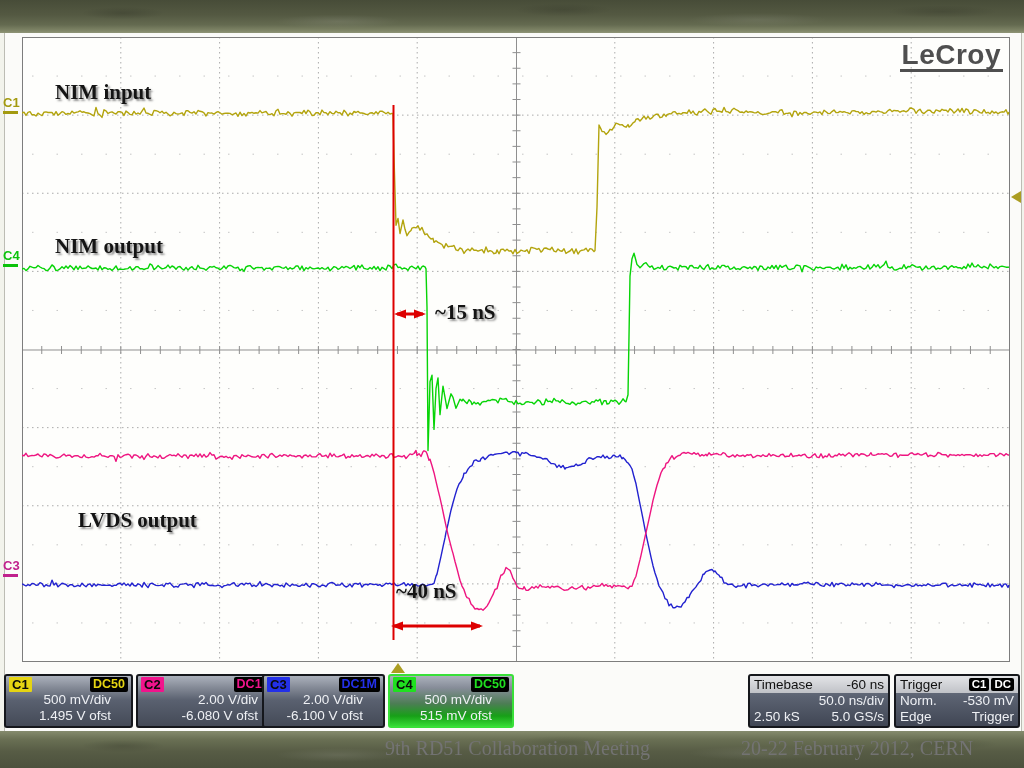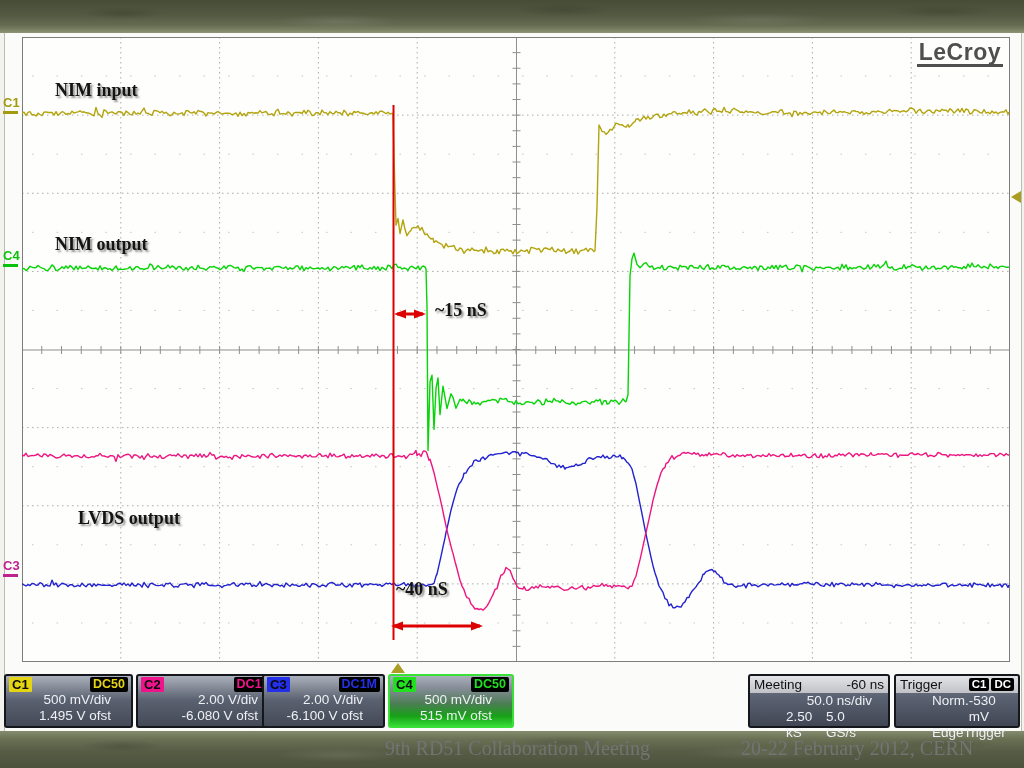--- a/index.html
+++ b/index.html
@@ -27,29 +27,29 @@
 
   
   .screenshot{position:absolute;left:4px;top:33px;width:1016px;height:698px;
     background:#fbfbf9;border-left:1px solid #bcbcb4;border-right:1px solid #bcbcb4;}
 
   
   .screen{position:absolute;left:17px;top:4px;width:988px;height:625px;background:#fefefc;}
   .screen svg{position:absolute;left:0;top:0;}
 
   .slide-label{position:absolute;font-family:"Liberation Serif",serif;font-weight:bold;
-    font-size:18px;color:#141414;text-shadow:2px 2px 2px rgba(110,110,110,.75);
+    font-size:21px;color:#141414;text-shadow:2px 2px 2px rgba(110,110,110,.75);
     white-space:nowrap;z-index:5;}
   .lbl-nim-in{left:33px;top:43px;}
   .lbl-nim-out{left:33px;top:197px;}
   .lbl-lvds{left:33px;top:471px;margin-left:23px;}
   .lbl-d15{left:413px;top:263px;}
   .lbl-d40{left:374px;top:542px;}
 
-  .lecroy{position:absolute;right:7px;top:3px;font-weight:bold;font-size:23px;
+  .lecroy{position:absolute;right:7px;top:3px;font-weight:bold;font-size:28px;
     letter-spacing:.5px;color:#4f4f4f;border-bottom:3px solid #4f4f4f;
     line-height:1.05;padding:0 2px 0 2px;z-index:5;}
 
   
   .chmarker{position:absolute;left:3px;z-index:6;width:18px;}
   .chmarker .chm-label{font-size:13px;font-weight:bold;line-height:13px;display:block;}
   .chmarker .chm-dash{display:block;width:15px;height:3px;margin-top:2px;}
   .m-c1{top:96px;}
   .m-c4{top:249px;}
   .m-c3{top:559px;}
@@ -76,21 +76,21 @@
   .badge-id{font-weight:bold;color:#0a0a0a;padding:0 3px;font-size:13px;line-height:15px;border-radius:1px;}
   .badge-coup{font-weight:bold;background:#000;padding:0 3px;font-size:12.5px;line-height:15px;border-radius:2px;}
   .chbox .row{text-align:right;padding:0 20px;line-height:16px;}
 
   .infobox{background:linear-gradient(180deg,#7b8290 0%,#5b6271 42%,#404654 100%);}
   .box-tb{left:748px;width:142px;}
   .box-trg{left:894px;width:126px;}
   .infobox .hdr{background:linear-gradient(180deg,#e3e4e7 0%,#c0c2c7 100%);color:#101010;
     display:flex;justify-content:space-between;align-items:center;
     padding:0 4px;line-height:17px;height:17px;border-radius:1px 1px 0 0;}
-  .infobox .row{display:flex;justify-content:space-between;padding:0 16px;line-height:16px;margin-left:20px;}
+  .infobox .row{display:flex;justify-content:space-between;padding:0 4px;line-height:16px;}
   .infobox .row.right{justify-content:flex-end;}
   .tbadges{display:flex;gap:2px;}
   .tbadge{background:#000;color:#fff;font-weight:bold;font-size:11.5px;line-height:13px;
     padding:0 3px;border-radius:2px;}
 </style>
 </head>
 <body>
 
 <div class="slide">
 
@@ -278,21 +278,21 @@
     <div class="hdr">
       <span class="badge-id" style="background-color: rgb(32, 224, 32);">C4</span>
       <span class="badge-coup" style="color: rgb(32, 224, 32);">DC50</span>
     </div>
     <div class="row">500 mV/div</div>
     <div class="row">515 mV ofst</div>
   </div>
 
   <div class="infobox box-tb">
     <div class="hdr">
-      <span>Meeting</span>
+      <span>Timebase</span>
       <span>-60 ns</span>
     </div>
     <div class="row right">
         <span>50.0 ns/div</span>
       </div>
     <div class="row">
       <span>2.50 kS</span>
       <span>5.0 GS/s</span>
     </div>
   </div>

